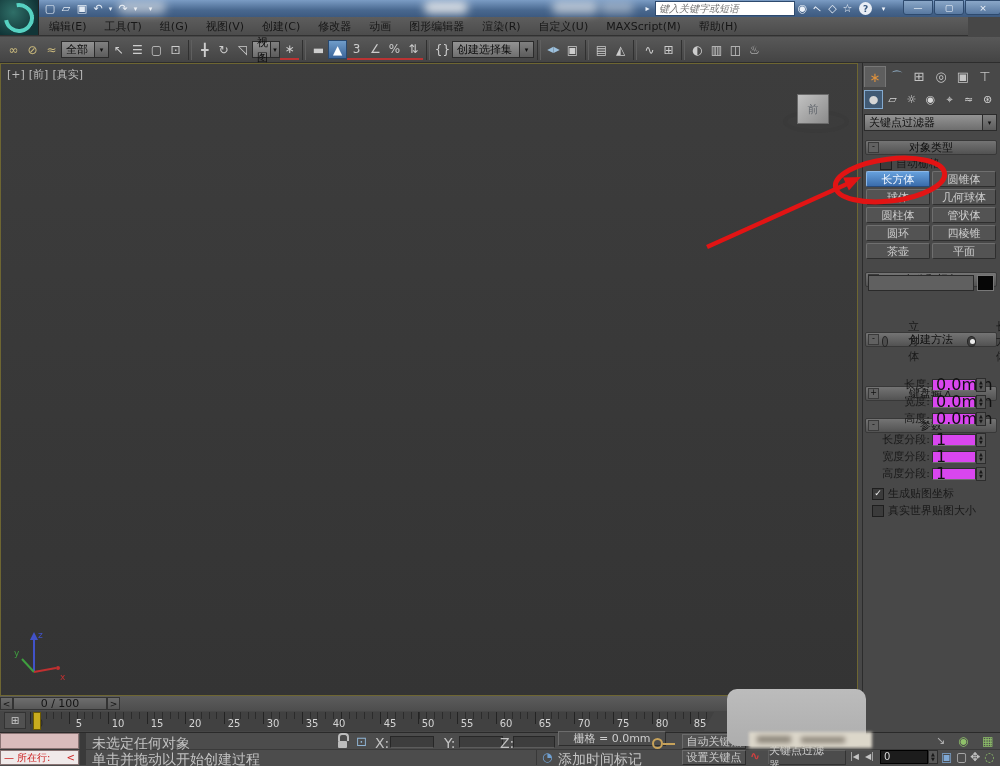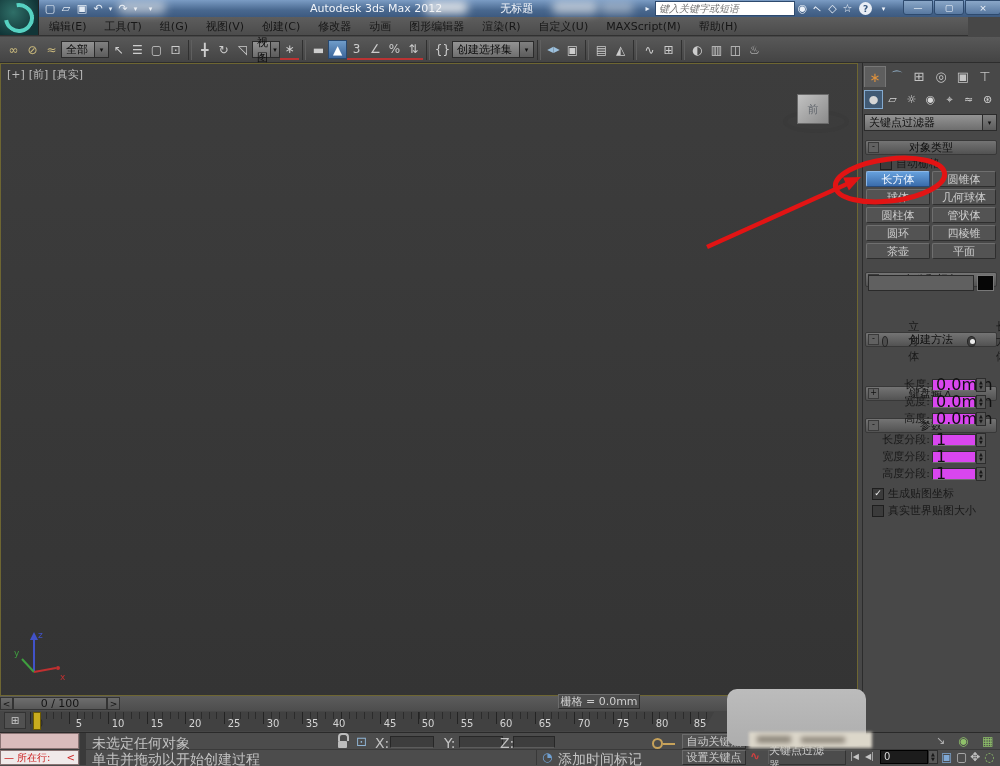--- a/index.html
+++ b/index.html
@@ -103,25 +103,20 @@
   </div>
   <div class="ab row" style="left:42px;top:1px;height:15px;z-index:4">
     <span class="qat">▢</span>
     <span class="qat">▱</span>
     <span class="qat">▣</span>
     <span class="qat">↶</span>
     <span class="qat sm">▾</span>
     <span class="qat">↷</span>
     <span class="qat sm">▾</span>
     <span class="qat sm" style="margin-left:6px">▾</span>
-  </div>
-  <div class="ab row" style="left:310px;top:1px;height:15px;z-index:4">
-    <span id="titletext" style="color:#f2f5fa">Autodesk 3ds Max 2012</span>
-    <span style="width:58px"></span>
-    <span style="color:#f2f5fa">无标题</span>
   </div>
   <div class="ab row" style="left:640px;top:1px;height:15px;z-index:4">
     <span class="tb-ic" style="font-size:8px">▸</span>
     <input id="searchbox" value="" placeholder="键入关键字或短语" style="">
     <span class="tb-ic">◉</span>
     <span class="tb-ic" style="transform:rotate(40deg)">⌐</span>
     <span class="tb-ic">◇</span>
     <span class="tb-ic">☆</span>
     <span class="helpc" style="margin:0 4px">?</span>
     <span class="tb-ic sm" style="font-size:7px">▾</span>
@@ -375,21 +370,21 @@
     <div class="lockarc"></div>
       <div class="lockbody" style="margin-top:0"></div>
   </div>
   <span class="ab" style="left:356px;top:734px;color:#8fb4d4;font-size:13px">⊡</span>
   <span class="ab stext" style="left:375px;top:735px">X:</span>
   <div class="ab sfield" style="left:390px;top:736px;width:44px"></div>
   <span class="ab stext" style="left:444px;top:735px">Y:</span>
   <div class="ab sfield" style="left:459px;top:736px;width:44px"></div>
   <span class="ab stext" style="left:500px;top:735px">Z:</span>
   <div class="ab sfield" style="left:513px;top:736px;width:42px"></div>
-  <div class="ab sbtn" style="left:558px;top:694px;width:82px;background:#4c4c4c">
+  <div class="ab sbtn" style="left:558px;top:731px;width:108px;background:#4c4c4c">
     <span>栅格 = 0.0mm</span>
   </div>
   <div class="ab keyic" style="left:652px;top:738px">
       <span class="kc"></span>
       <span class="ks"></span>
     </div>
   <div class="ab sbtn" style="left:682px;top:734px;width:64px">
     <span>自动关键点</span>
   </div>
   <span class="ab" style="left:936px;top:734px;color:#b0b0b0;font-size:11px">↘</span>

